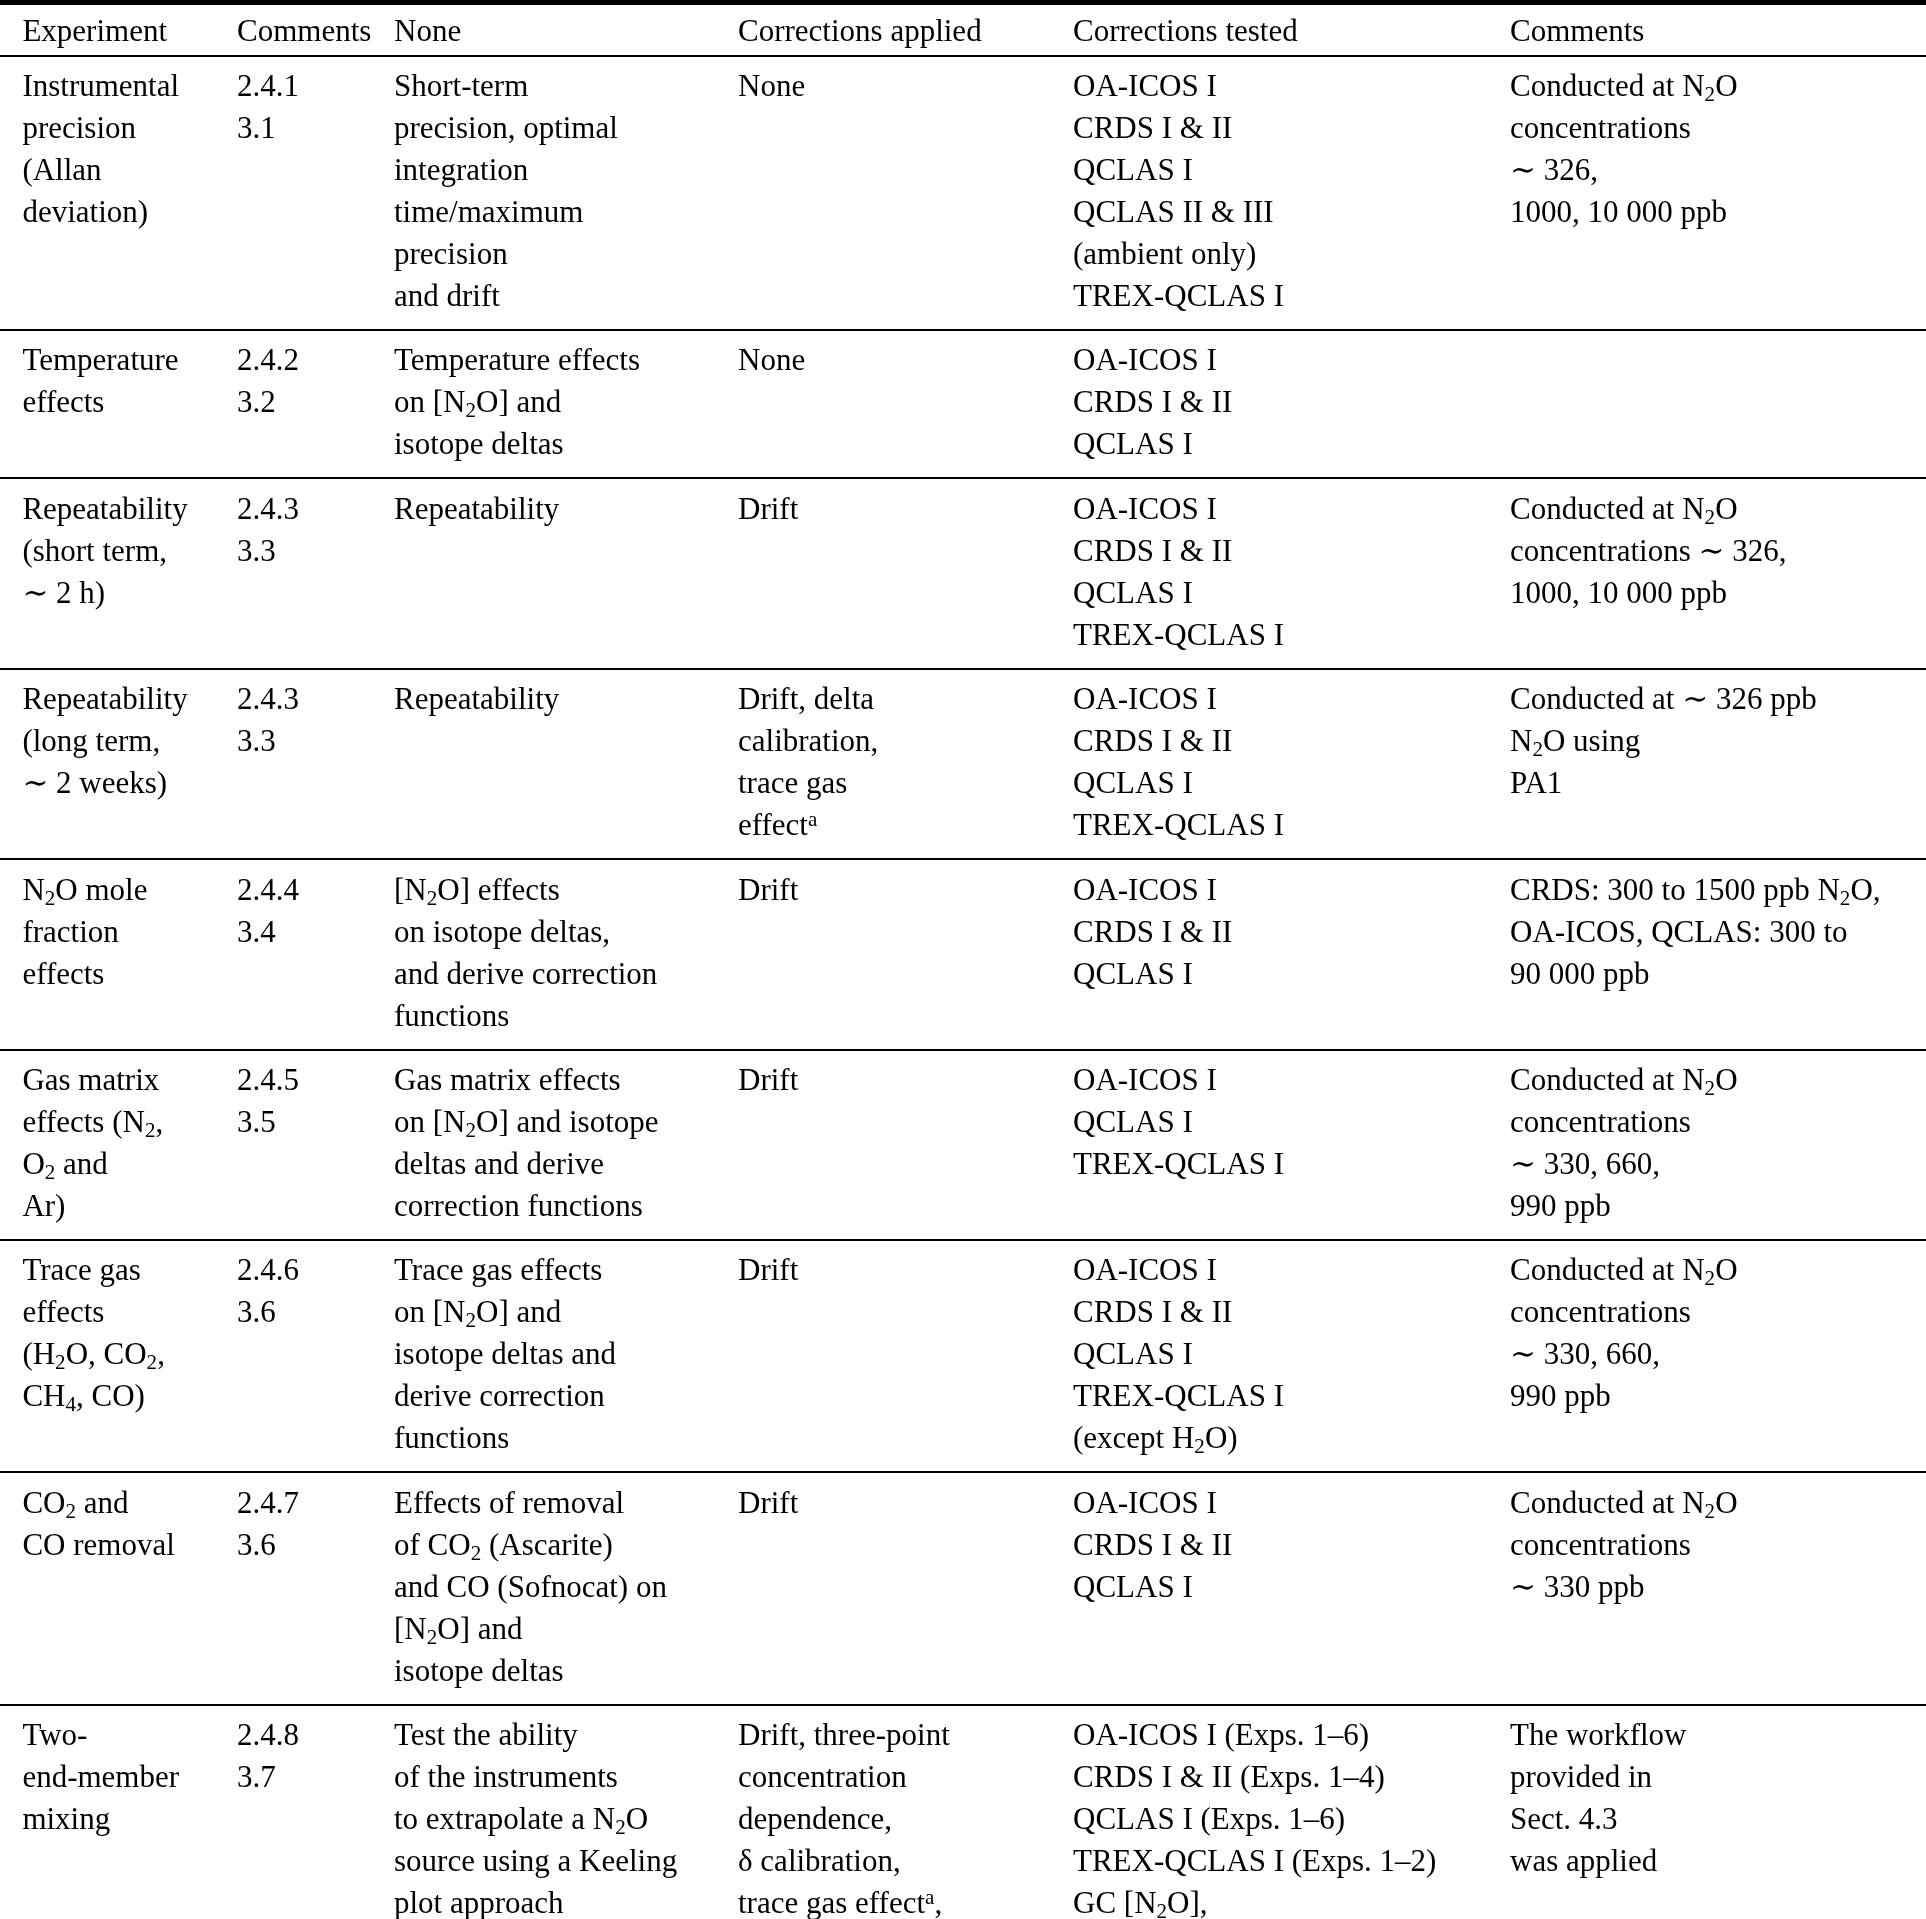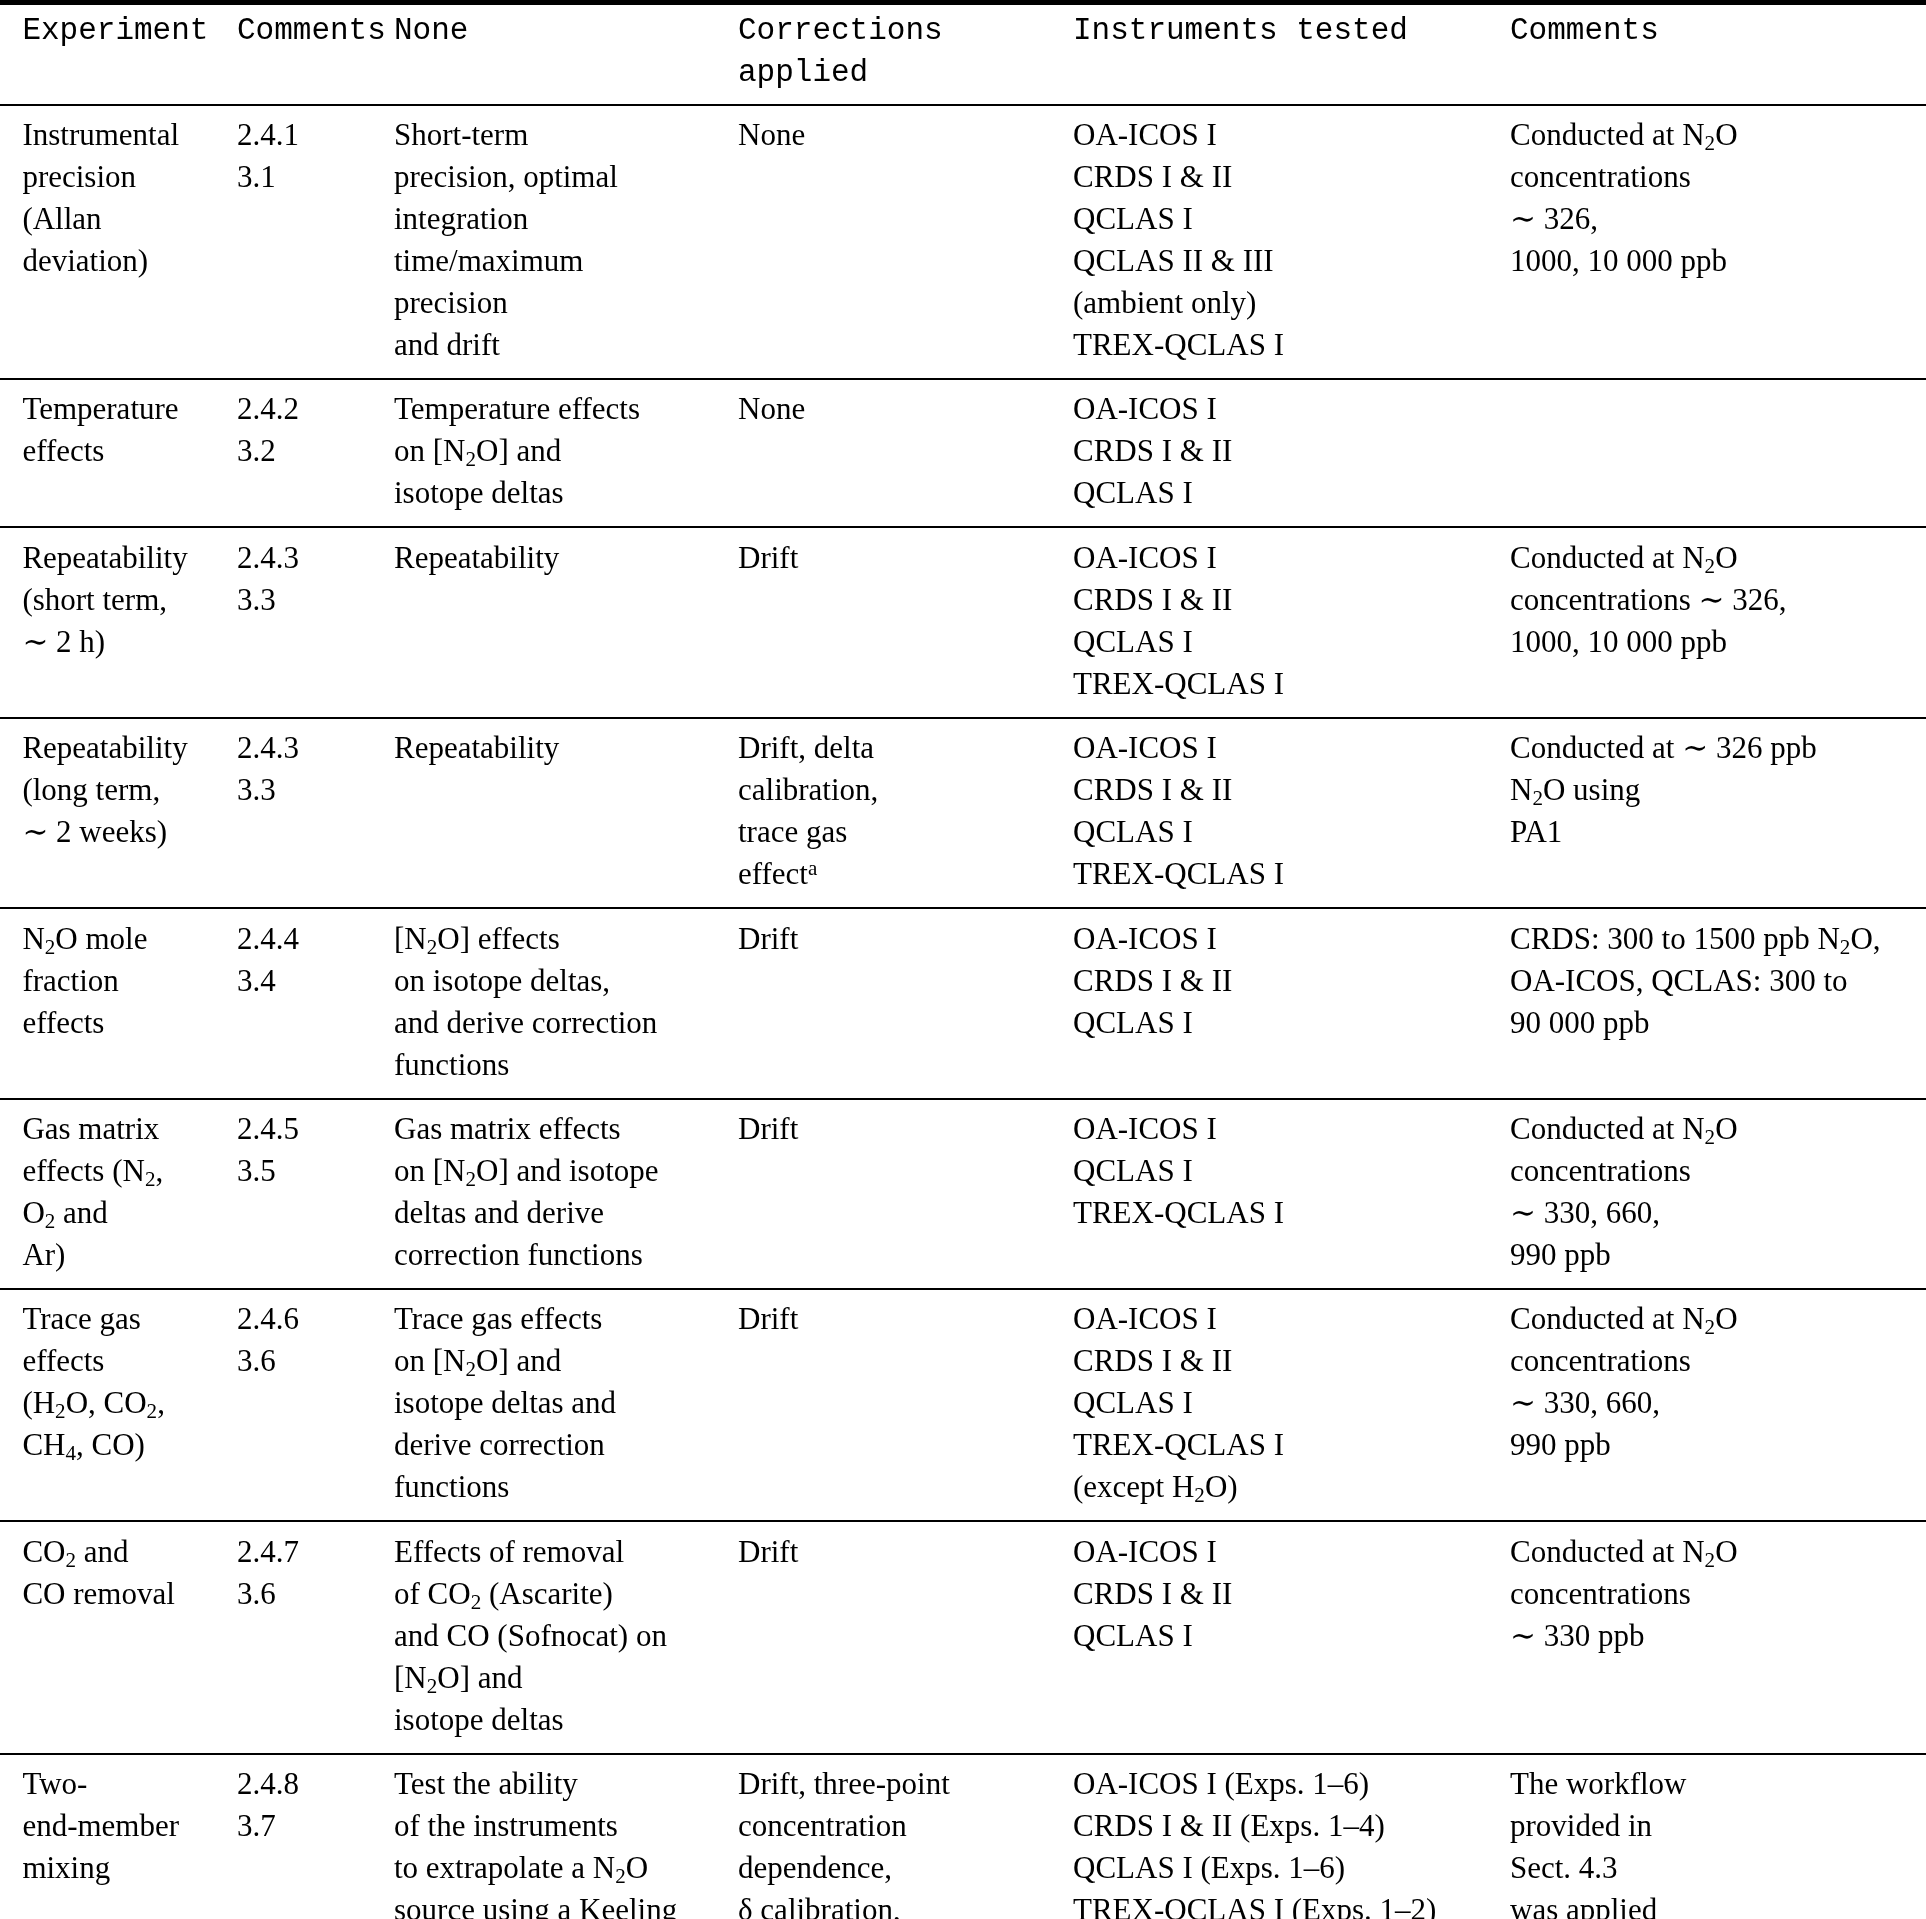--- a/index.html
+++ b/index.html
@@ -29,21 +29,21 @@
   col.c-comments    { width: 418px; }
 
   th, td {
     vertical-align: top;
     text-align: left;
     font-weight: normal;
     font-size: 31px;
     line-height: 42px;
     padding: 8.4px 26px 12px 0;
   }
-  th { padding-top: 4.7px; padding-bottom: 10px; font-family: Liberation Mono, monospace; }
+  th { padding-top: 4.7px; padding-bottom: 3px; }
   th:first-child, td:first-child { padding-left: 22.4px; }
 
   thead tr { border-bottom: 2.8px solid #000; }
   tbody tr { border-bottom: 2.8px solid #000; }
   tbody tr:last-child { border-bottom: none; }
 
   sub, sup { font-size: 68%; line-height: 0; }
   sub { vertical-align: -0.25em; }
   sup { vertical-align: 0.45em; }
 </style>
@@ -58,21 +58,21 @@
     <col class="c-corrections">
     <col class="c-instruments">
     <col class="c-comments">
   </colgroup>
   <thead>
     <tr>
       <th>Experiment</th>
       <th>Comments</th>
       <th>None</th>
       <th>Corrections applied</th>
-      <th>Instruments tested</th>
+      <th>Corrections tested</th>
       <th>Comments</th>
     </tr>
   </thead>
   <tbody>
     <tr>
       <td>Instrumental<br>precision<br>(Allan<br>deviation)</td>
       <td>2.4.1<br>3.1</td>
       <td>Short-term<br>precision, optimal<br>integration<br>time/maximum<br>precision<br>and drift</td>
       <td>None</td>
       <td>OA-ICOS I<br>CRDS I &amp; II<br>QCLAS I<br>QCLAS II &amp; III<br>(ambient only)<br>TREX-QCLAS I</td>

